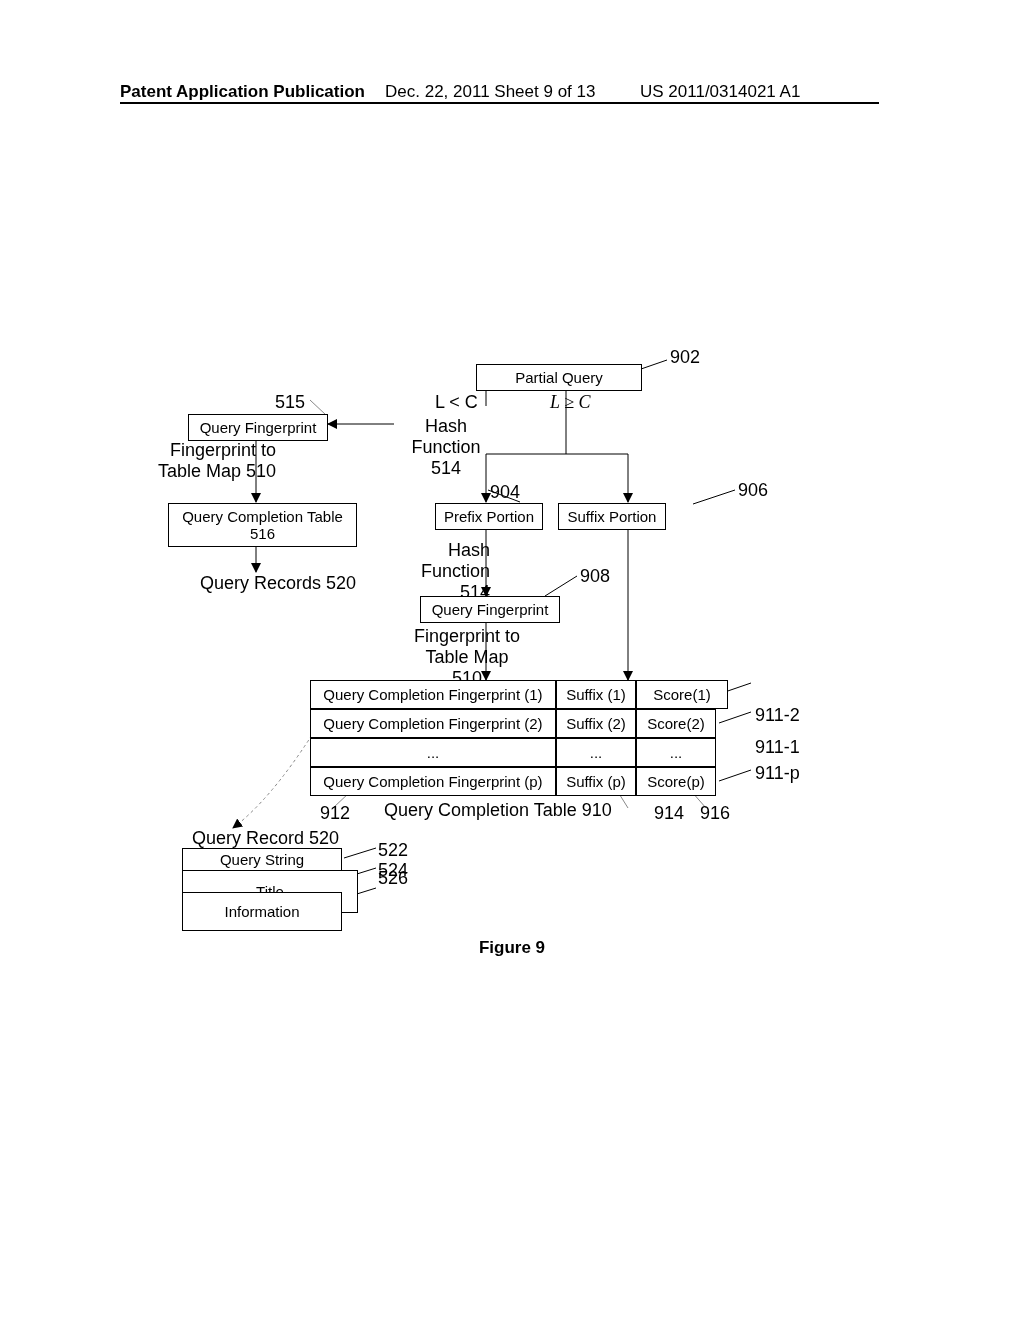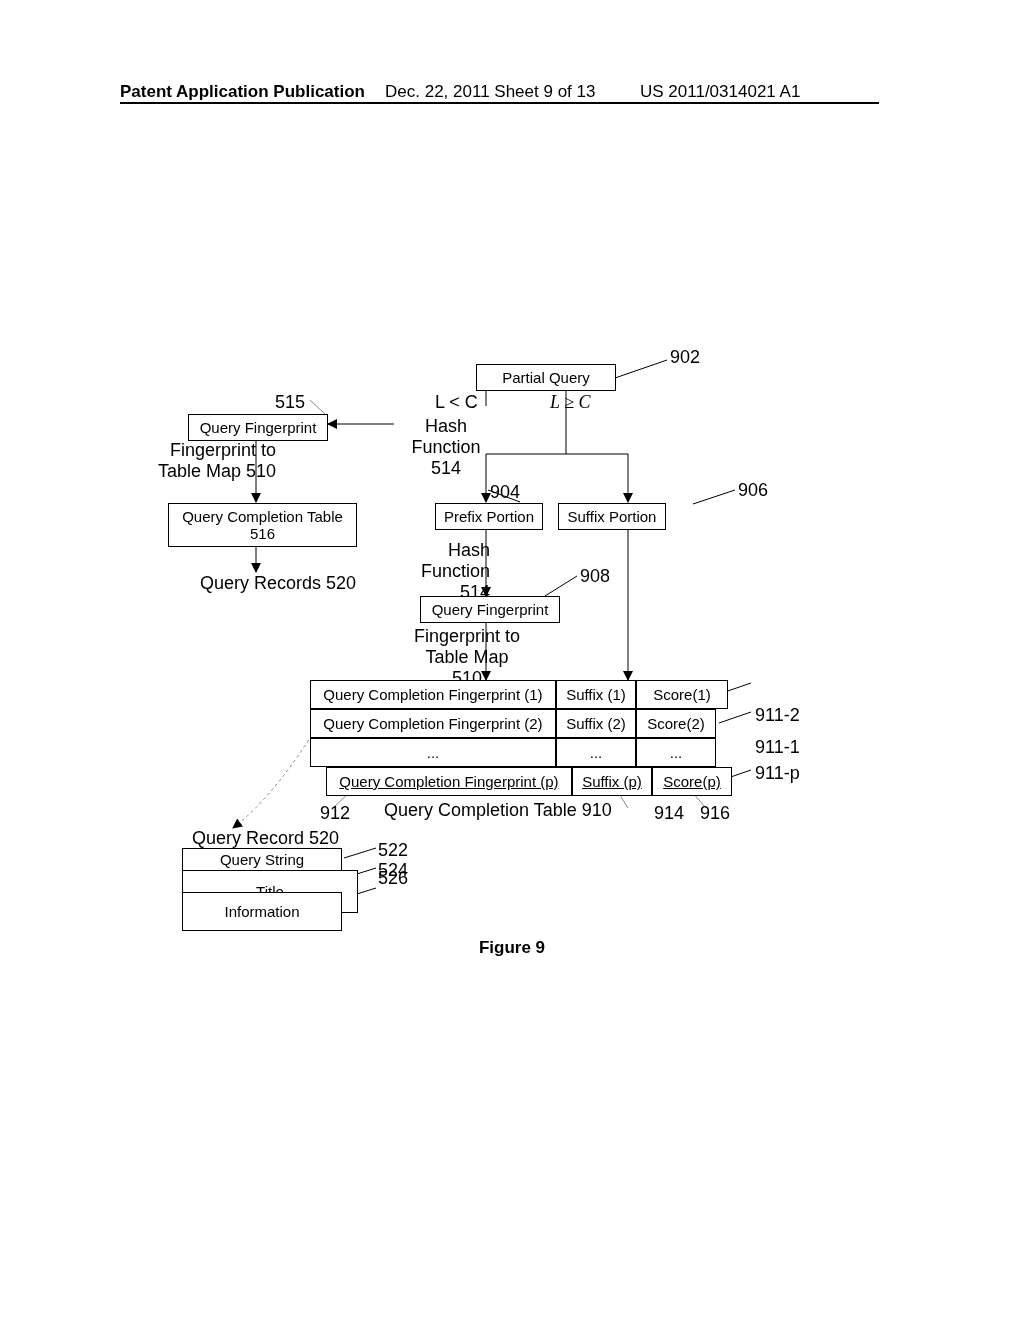--- a/index.html
+++ b/index.html
@@ -141,21 +141,21 @@
 
   <line x1="692" y1="792" x2="706" y2="808" stroke="#888" stroke-width="1"></line>
 
   <path d="M 312 735 Q 270 800 233 828" stroke="#888" stroke-width="1" fill="none" stroke-dasharray="3,3" marker-end="url(#ah)"></path>
 
   <line x1="344" y1="858" x2="376" y2="848" stroke="#000" stroke-width="1"></line>
   <line x1="344" y1="878" x2="376" y2="868" stroke="#000" stroke-width="1"></line>
   <line x1="344" y1="898" x2="376" y2="888" stroke="#000" stroke-width="1"></line>
 </svg>
 
-<div class="box" style="left:476px; top:364px; width:140px;">Partial Query</div>
+<div class="box" style="left:476px; top:364px; width:166px;">Partial Query</div>
 <div class="label" style="left:670px; top:347px;">902</div>
 
 <div class="label" style="left:435px; top:392px;">L &lt; C</div>
 <div class="label italic" style="left:550px; top:392px; font-family: 'Times New Roman', serif;">L ≥ C</div>
 
 <div class="label" style="left:275px; top:392px;text-align:right;">515</div>
 
 <svg style="pointer-events:none" width="1024" height="1320">
   <line x1="310" y1="400" x2="326" y2="415" stroke="#888" stroke-width="1"></line>
 </svg>
@@ -192,21 +192,21 @@
 <div class="table-row" style="left:310px; top:709px;">
   <div class="cell" style="width:246px;">Query Completion Fingerprint (2)</div>
   <div class="cell" style="width:80px;">Suffix (2)</div>
   <div class="cell" style="width:80px;">Score(2)</div>
 </div>
 <div class="table-row" style="left:310px; top:738px;">
   <div class="cell" style="width:246px;">...</div>
   <div class="cell" style="width:80px;">...</div>
   <div class="cell" style="width:80px;">...</div>
 </div>
-<div class="table-row" style="left:326px; top:767px;text-decoration:underline;">
+<div class="table-row" style="left:310px; top:767px;">
   <div class="cell" style="width:246px;">Query Completion Fingerprint (p)</div>
   <div class="cell" style="width:80px;">Suffix (p)</div>
   <div class="cell" style="width:80px;">Score(p)</div>
 </div>
 
 <div class="label" style="left:755px; top:692px;margin-top:45px;">911-1</div>
 <div class="label" style="left:755px; top:705px;">911-2</div>
 <div class="label" style="left:755px; top:763px;">911-p</div>
 
 <div class="label" style="left:320px; top:803px;">912</div>

